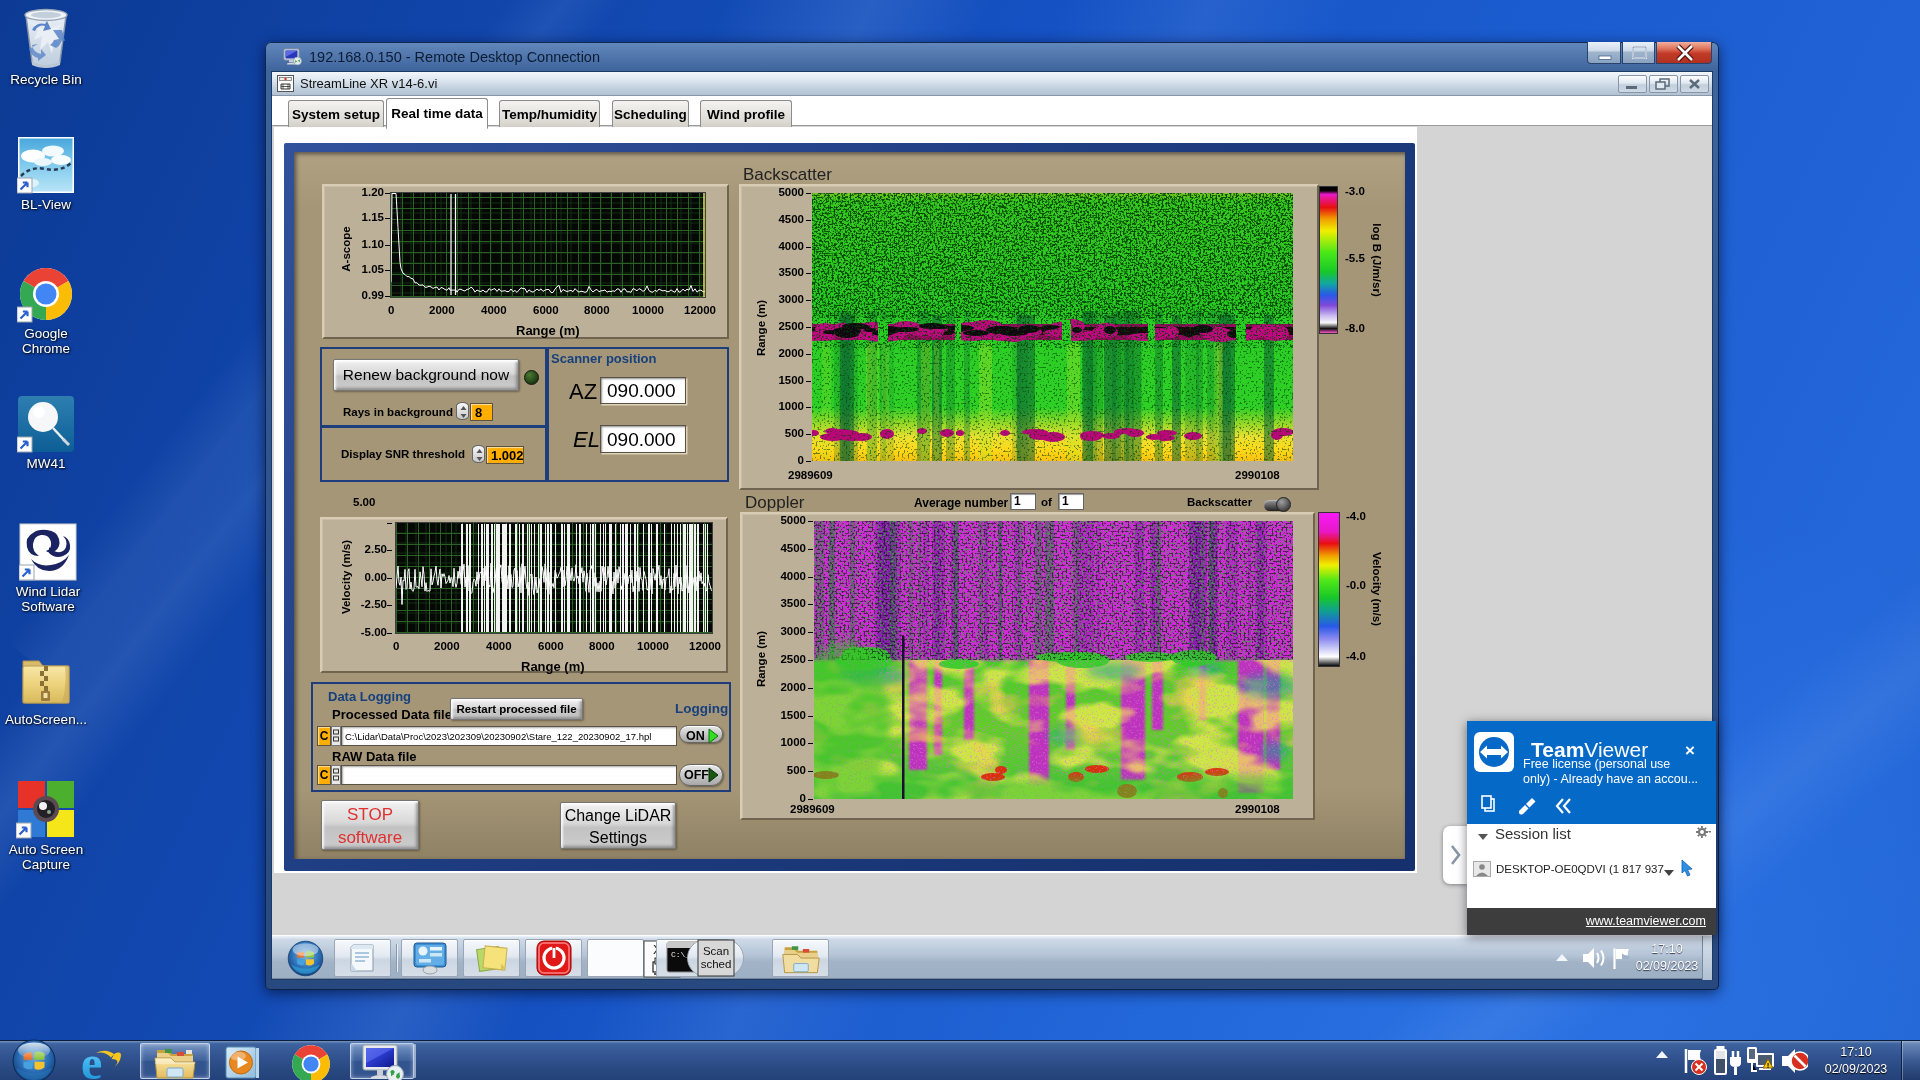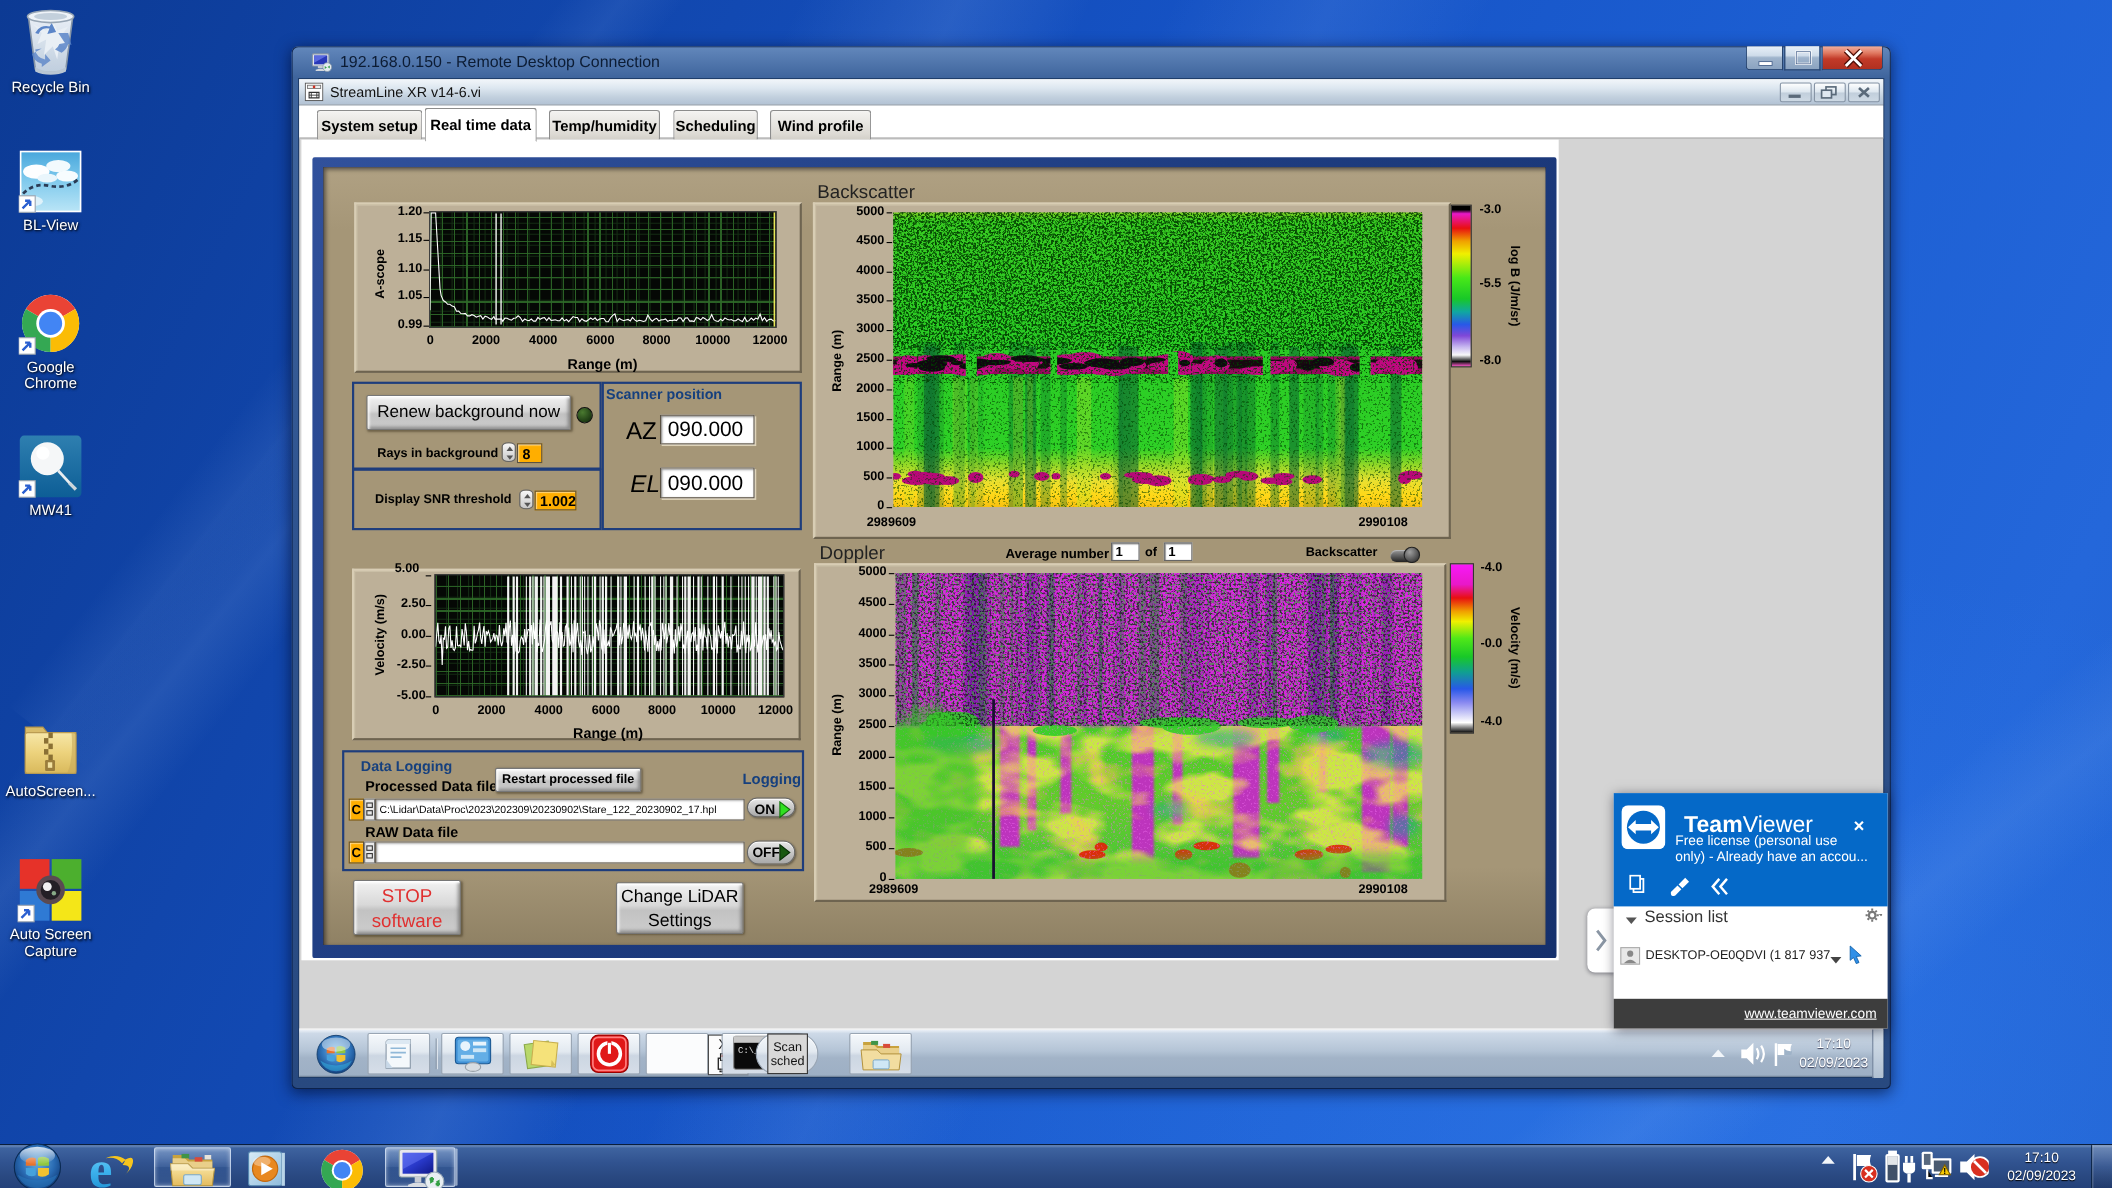--- a/index.html
+++ b/index.html
@@ -158,20 +158,33 @@
 <circle cx="26" cy="22" r="15" fill="#f5f7f8"></circle>
 <circle cx="22" cy="17" r="6" fill="#fff" opacity="0.9"></circle>
 <path d="M36 33 L48 46" stroke="#e8edf0" stroke-width="2.5"></path>
 <path d="M46 44 l6 6" stroke="#cdd6db" stroke-width="3"></path>
 <g transform="translate(0,42)">
           <rect x="0" y="0" width="15" height="15" fill="#fff" stroke="#9aa4b0" stroke-width="1"></rect>
           <path d="M3.5 11.5 L10.5 4.5 M10.5 4.5 L5.8 4.5 M10.5 4.5 L10.5 9.2" stroke="#2a5fd0" stroke-width="2.2" fill="none"></path>
         </g>
       </svg>
       <div style="margin-top:3px">MW41</div>
+    </div>
+<div class="dicon" style="left:0px;top:523px;">
+      <svg width="58" height="58" viewBox="0 0 58 58">
+<rect x="1" y="1" width="56" height="56" fill="#fff" stroke="#d0d0d0"></rect>
+<path d="M14 10 Q6 14 8 24 Q10 33 20 33 Q13 28 14 21 Q15 13 22 12 Q30 11 32 19 Q33 26 27 28 Q31 31 36 28 Q42 24 40 16 Q38 8 28 7 Q19 6 14 10 Z" fill="#1b2460"></path>
+<path d="M30 30 Q36 36 44 33 Q52 30 51 22 Q50 15 44 13 Q49 18 47 24 Q45 30 38 29 Q33 28 30 24 Z" fill="#1b2460"></path>
+<path d="M12 36 Q20 44 32 42 Q44 40 50 32 Q44 48 30 48 Q18 48 12 36 Z" fill="#1b2460"></path>
+<g transform="translate(0,42)">
+          <rect x="0" y="0" width="15" height="15" fill="#fff" stroke="#9aa4b0" stroke-width="1"></rect>
+          <path d="M3.5 11.5 L10.5 4.5 M10.5 4.5 L5.8 4.5 M10.5 4.5 L10.5 9.2" stroke="#2a5fd0" stroke-width="2.2" fill="none"></path>
+        </g>
+      </svg>
+      <div style="margin-top:3px">Wind Lidar<br>Software</div>
     </div>
 <div class="dicon" style="left:-2px;top:651px;">
       <svg width="58" height="58" viewBox="0 0 58 58">
 <defs>
           <linearGradient id="fg" x1="0" y1="0" x2="0" y2="1">
             <stop offset="0" stop-color="#f7e7a8"></stop>
             <stop offset="0.5" stop-color="#ecd27c"></stop>
             <stop offset="1" stop-color="#d9b95c"></stop>
           </linearGradient>
         </defs>
@@ -627,21 +640,21 @@
                 <line x1="0" y1="60" x2="316" y2="60"></line>
                 <line x1="0" y1="70" x2="316" y2="70"></line>
                 <line x1="0" y1="80" x2="316" y2="80"></line>
                 <line x1="0" y1="90" x2="316" y2="90"></line>
                 <line x1="0" y1="100" x2="316" y2="100"></line>
               </g>
   <path d="M65.5 1V109 M66.5 1V109 M70.5 1V109 M71.5 1V109 M73.5 1V109 M74.5 1V109 M82.5 1V109 M85.5 1V109 M86.5 1V109 M88.5 1V109 M90.5 1V109 M91.5 1V109 M92.5 1V109 M95.5 1V109 M96.5 1V109 M98.5 1V109 M100.5 1V109 M101.5 1V109 M102.5 1V109 M103.5 1V109 M106.5 1V109 M107.5 1V109 M108.5 1V109 M109.5 1V109 M110.5 1V109 M113.5 1V109 M114.5 1V109 M119.5 1V109 M120.5 1V109 M123.5 1V109 M126.5 1V109 M127.5 1V109 M131.5 1V109 M133.5 1V109 M135.5 1V109 M138.5 1V109 M142.5 1V109 M144.5 1V109 M145.5 1V109 M149.5 1V109 M151.5 1V109 M152.5 1V109 M154.5 1V109 M155.5 1V109 M159.5 1V109 M165.5 1V109 M166.5 1V109 M168.5 1V109 M171.5 1V109 M172.5 1V109 M173.5 1V109 M180.5 1V109 M183.5 1V109 M184.5 1V109 M190.5 1V109 M194.5 1V109 M196.5 1V109 M197.5 1V109 M199.5 1V109 M204.5 1V109 M207.5 1V109 M209.5 1V109 M213.5 1V109 M214.5 1V109 M215.5 1V109 M219.5 1V109 M224.5 1V109 M226.5 1V109 M227.5 1V109 M229.5 1V109 M230.5 1V109 M231.5 1V109 M234.5 1V109 M238.5 1V109 M239.5 1V109 M241.5 1V109 M247.5 1V109 M252.5 1V109 M253.5 1V109 M255.5 1V109 M260.5 1V109 M261.5 1V109 M268.5 1V109 M275.5 1V109 M278.5 1V109 M281.5 1V109 M284.5 1V109 M287.5 1V109 M288.5 1V109 M289.5 1V109 M291.5 1V109 M293.5 1V109 M294.5 1V109 M295.5 1V109 M296.5 1V109 M298.5 1V109 M299.5 1V109 M301.5 1V109 M302.5 1V109 M307.5 1V109 M309.5 1V109 M311.5 1V109" stroke="#ffffff" stroke-width="1" opacity="0.95"></path>
   <polyline points="0,65.0 1,54.0 2,43.1 3,59.6 4,62.3 5,54.1 6,81.5 7,57.2 8,58.1 9,46.3 10,66.4 11,65.4 12,48.5 13,45.7 14,66.0 15,59.1 16,67.2 17,68.4 18,65.9 19,46.3 20,63.9 21,64.1 22,63.5 23,65.7 24,48.8 25,55.0 26,63.7 27,43.6 28,51.5 29,68.1 30,59.7 31,68.5 32,67.4 33,68.2 34,68.0 35,45.8 36,61.9 37,58.8 38,53.0 39,49.6 40,43.0 41,57.0 42,62.3 43,52.5 44,46.1 45,65.0 46,50.8 47,53.6 48,50.7 49,53.9 50,60.6 51,59.0 52,57.2 53,52.5 54,60.0 55,54.5 56,55.3 57,63.7 58,45.2 59,59.5 60,64.3 61,60.5 62,48.2 63,55.4 64,43.2 65,60.8 66,63.0 67,48.3 68,41.2 69,64.1 70,54.0 71,71.6 72,42.5 73,68.0 74,66.4 75,70.6 76,69.5 77,59.4 78,56.1 79,57.4 80,63.3 81,48.8 82,61.0 83,56.6 84,49.2 85,49.4 86,50.6 87,45.2 88,62.9 89,42.9 90,57.9 91,46.8 92,69.9 93,61.9 94,64.0 95,40.2 96,64.9 97,69.6 98,64.7 99,59.1 100,47.2 101,41.0 102,62.4 103,45.4 104,44.8 105,41.8 106,58.6 107,61.2 108,55.2 109,52.5 110,50.8 111,52.4 112,66.0 113,42.7 114,57.8 115,51.5 116,64.4 117,63.6 118,47.0 119,45.0 120,62.1 121,47.5 122,64.0 123,60.0 124,44.4 125,69.9 126,40.8 127,62.4 128,52.9 129,43.3 130,59.8 131,65.5 132,59.0 133,72.5 134,51.4 135,52.2 136,51.2 137,65.7 138,71.7 139,65.9 140,54.1 141,70.0 142,66.7 143,55.5 144,64.1 145,68.1 146,43.6 147,48.3 148,59.3 149,40.9 150,46.5 151,66.3 152,69.1 153,49.3 154,71.3 155,63.8 156,63.7 157,60.4 158,64.8 159,47.3 160,50.2 161,55.2 162,53.8 163,50.9 164,49.1 165,44.0 166,43.9 167,63.9 168,47.1 169,62.7 170,56.7 171,43.3 172,47.5 173,40.5 174,49.2 175,57.6 176,44.8 177,55.7 178,58.2 179,54.2 180,41.7 181,55.3 182,53.0 183,60.8 184,44.9 185,50.1 186,44.6 187,59.2 188,47.8 189,54.5 190,68.4 191,50.2 192,59.3 193,69.4 194,47.0 195,45.7 196,42.5 197,54.9 198,49.7 199,63.3 200,54.6 201,68.7 202,59.8 203,69.0 204,58.0 205,68.3 206,43.1 207,50.2 208,58.1 209,44.1 210,62.0 211,56.0 212,43.4 213,54.3 214,48.3 215,71.7 216,58.3 217,71.0 218,49.1 219,65.0 220,60.5 221,46.4 222,60.0 223,43.7 224,51.0 225,66.7 226,62.9 227,71.2 228,57.5 229,50.4 230,72.0 231,57.0 232,60.7 233,53.4 234,51.9 235,59.8 236,47.1 237,68.8 238,63.0 239,72.1 240,48.2 241,58.2 242,43.8 243,68.4 244,44.5 245,56.0 246,56.3 247,67.5 248,48.3 249,52.5 250,56.2 251,66.9 252,66.1 253,70.8 254,65.6 255,49.9 256,71.0 257,45.5 258,51.4 259,57.3 260,50.6 261,63.0 262,48.0 263,42.3 264,62.2 265,52.6 266,65.6 267,55.9 268,56.6 269,67.1 270,54.2 271,54.7 272,53.3 273,45.6 274,70.1 275,62.9 276,66.6 277,66.8 278,50.4 279,63.8 280,42.1 281,60.8 282,70.9 283,54.0 284,60.9 285,54.3 286,68.1 287,66.3 288,52.4 289,57.5 290,64.8 291,42.6 292,59.6 293,70.1 294,55.2 295,48.4 296,66.6 297,61.3 298,54.6 299,59.4 300,53.7 301,67.9 302,52.7 303,48.1 304,58.2 305,49.9 306,60.7 307,58.7 308,63.3 309,60.0 310,68.1 311,66.4 312,51.6 313,59.6 314,62.6 315,66.2 316,68.1" fill="none" stroke="#ffffff" stroke-width="1"></polyline>
  </svg>
 </div>
-<div class="axl" style="left:69px;top:368px;width:34px;text-align:center;">5.00</div>
+<div class="axl" style="left:69px;top:353px;width:34px;text-align:left;">5.00</div>
 <div class="axl" style="left:69px;top:400px;width:34px;text-align:right;">2.50</div>
 <div class="axl" style="left:69px;top:428px;width:34px;text-align:right;">0.00</div>
 <div class="axl" style="left:63px;top:455px;width:40px;text-align:right;">-2.50</div>
 <div class="axl" style="left:63px;top:483px;width:40px;text-align:right;">-5.00</div>
 <div class="tick" style="left:103px;top:380px;width:5px;height:1px;"></div>
 <div class="tick" style="left:103px;top:407px;width:5px;height:1px;"></div>
 <div class="tick" style="left:103px;top:435px;width:5px;height:1px;"></div>
 <div class="tick" style="left:103px;top:462px;width:5px;height:1px;"></div>
 <div class="tick" style="left:103px;top:490px;width:5px;height:1px;"></div>
 <div class="axl rot" style="left:25px;top:428px;">Velocity (m/s)</div>

